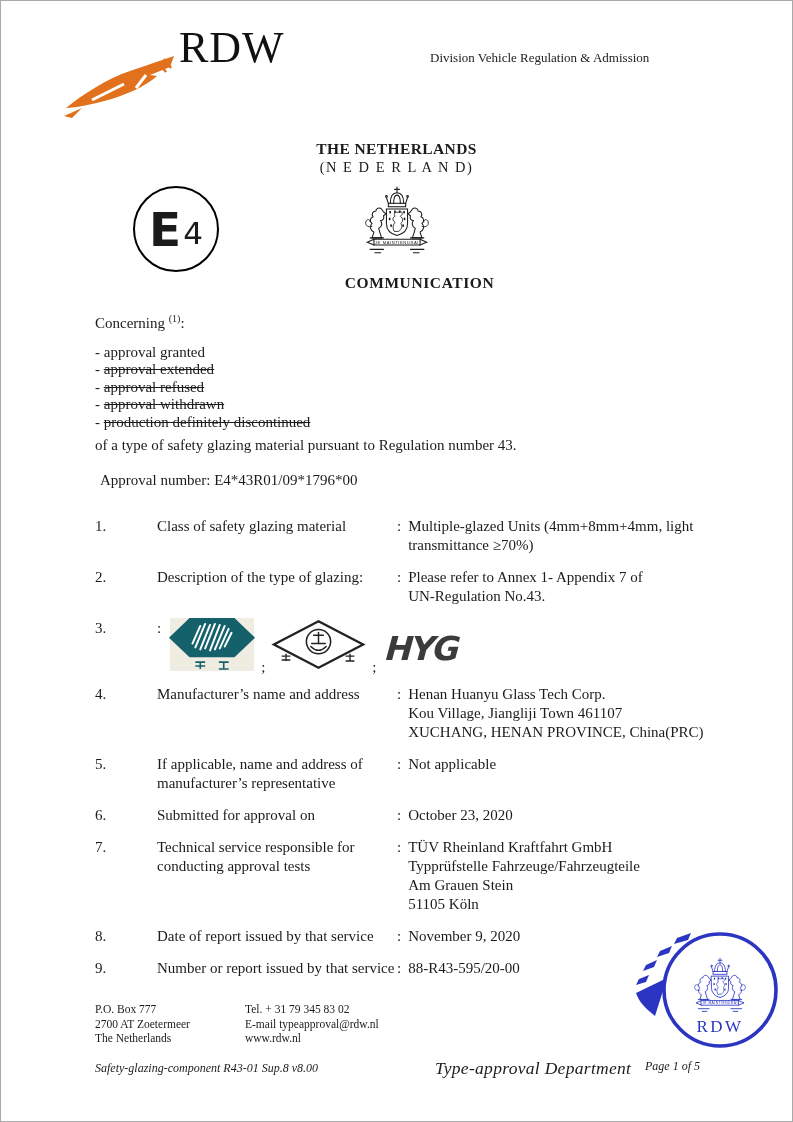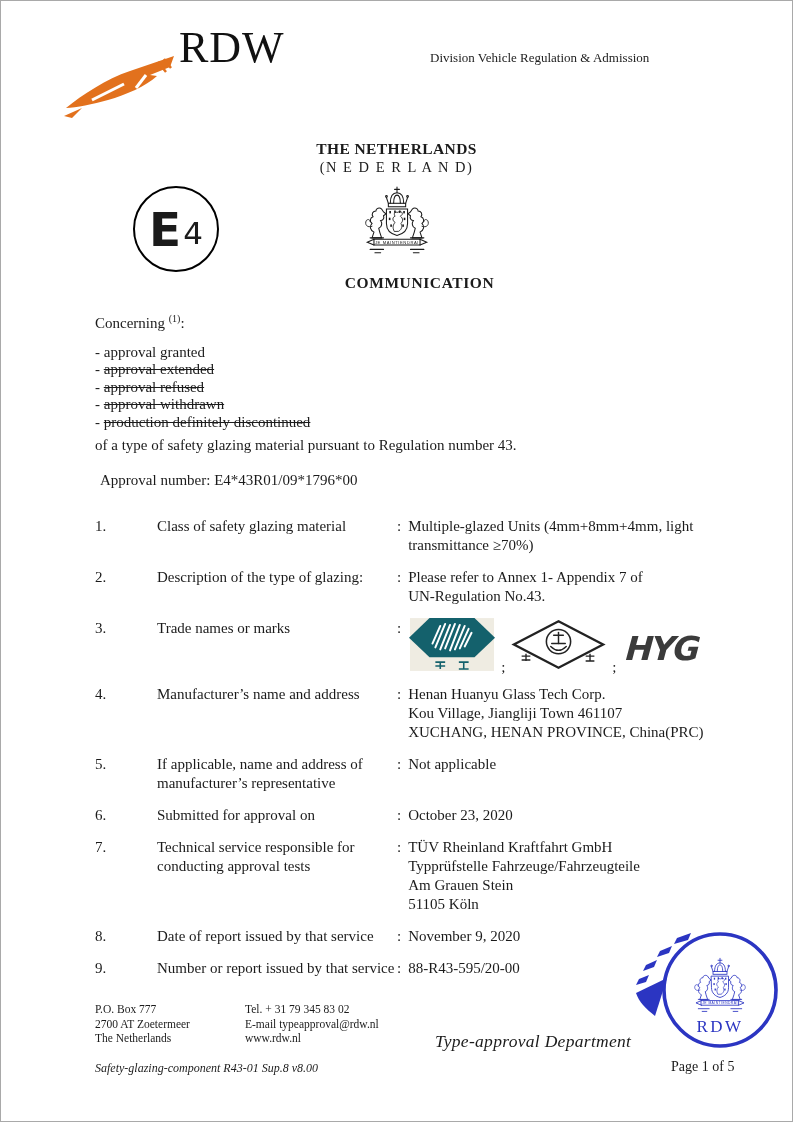--- a/index.html
+++ b/index.html
@@ -48,24 +48,24 @@
   .logo-strip .sep{font-size:15px;line-height:10px;}
   .hyg{
     font-family:"DejaVu Sans", sans-serif;font-weight:bold;font-style:italic;
     font-size:33px;letter-spacing:-2px;color:#3b3b3b;transform:skewX(-4deg);
     line-height:1;margin:0 0 7px 4px;
   }
 
   
   .f-address{position:absolute;left:95px;top:1002px;font-size:11.5px;line-height:14.5px;}
   .f-contact{position:absolute;left:245px;top:1002px;font-size:11.5px;line-height:14.5px;}
-  .department{position:absolute;left:435px;top:1031px;font-size:17.5px;font-style:italic;letter-spacing:.3px;}
+  .department{position:absolute;left:435px;top:1058px;font-size:17.5px;font-style:italic;letter-spacing:.3px;}
   .stamp{position:absolute;left:631px;top:926px;}
   .doc-ref{position:absolute;left:95px;top:1061px;font-size:12px;font-style:italic;}
-  .page-num{position:absolute;left:645px;top:1059px;font-size:14px;margin-left:26px;}
+  .page-num{position:absolute;left:645px;top:1059px;font-size:12px;font-style:italic;}
 
   svg .ln{stroke:currentColor;fill:none;}
   svg .fl{fill:currentColor;stroke:none;}
 </style>
 </head>
 <body>
 
 <div class="page-border"></div>
 
 <svg width="0" height="0" style="position:absolute">
@@ -176,21 +176,20 @@
         <div class="val">
           <span class="colon">:</span>
           <div>
             <div>Please refer to Annex 1- Appendix 7 of</div>
             <div>UN-Regulation No.43.</div>
           </div>
         </div>
       </div>
       <div class="row">
         <div class="num">3.</div>
-        <div class="label">Trade names or marks</div>
         <div class="val">
           <span class="colon">:</span>
           <div class="logo-strip" id="logo-strip">
     <svg width="88" height="55" viewBox="0 0 90 56">
       <rect x="2" y="1" width="86" height="54" fill="#efece2"></rect>
       <polygon points="1,21 22,1 68,1 89,21 68,41 22,41" fill="#14616C"></polygon>
       <g stroke="#ffffff" stroke-width="2" stroke-linecap="round">
         <path d="M33,9 L25,27"></path>
                 <path d="M38,7 L28,31"></path>
                 <path d="M43,8 L33,33"></path>

